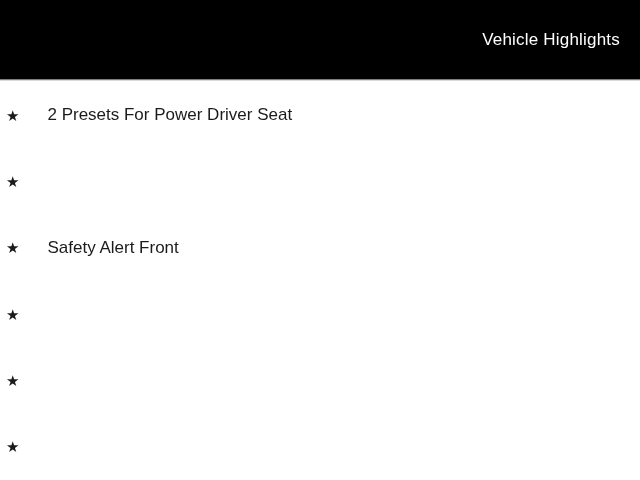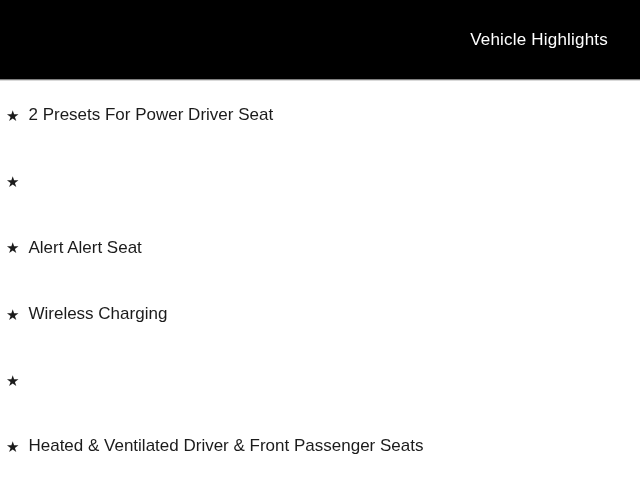--- a/index.html
+++ b/index.html
@@ -16,21 +16,21 @@
     overflow: hidden;
   }
   .header {
     box-sizing: border-box;
     width: 640px;
     height: 80px;
     background: #000000;
     display: flex;
     align-items: center;
     justify-content: flex-end;
-    padding-right: 32px;
+    padding-right: 20px;
     border-bottom: 1px solid #7f7f7f;
     box-shadow: 0 1px 0 #d9d9d9;
   }
   .header-title {
     color: #ffffff;
     font-size: 17px;
     letter-spacing: 0.2px;
     font-weight: 400;
   }
   .highlights-list {
@@ -52,20 +52,21 @@
     line-height: 1;
     margin-right: 9px;
     flex: 0 0 auto;
     transform: translateY(-0.5px);
   }
   .label {
     color: #1b1b1b;
     font-size: 17px;
     line-height: 1.2;
     white-space: nowrap;
+    margin-left: 19px;
   }
 </style>
 </head>
 <body>
 
 <div class="screen">
 
   <div class="header">
     <span class="header-title">Vehicle Highlights</span>
   </div>
@@ -73,28 +74,26 @@
   <ul class="highlights-list">
     <li class="highlight-row">
       <span class="star">★</span>
       <span class="label">2 Presets For Power Driver Seat</span>
     </li>
     <li class="highlight-row">
       <span class="star">★</span>
     </li>
     <li class="highlight-row">
       <span class="star">★</span>
-      <span class="label">Alert Alert Seat</span>
-    </li>
-    <li class="highlight-row">
-      <span class="star">★</span>
-      <span class="label">Wireless Charging</span>
+      <span class="label">Safety Alert Front</span>
     </li>
     <li class="highlight-row">
       <span class="star">★</span>
     </li>
     <li class="highlight-row">
       <span class="star">★</span>
-      <span class="label">Heated &amp; Ventilated Driver &amp; Front Passenger Seats</span>
+    </li>
+    <li class="highlight-row">
+      <span class="star">★</span>
     </li>
   </ul>
 
 </div>
 
 </body></html>

